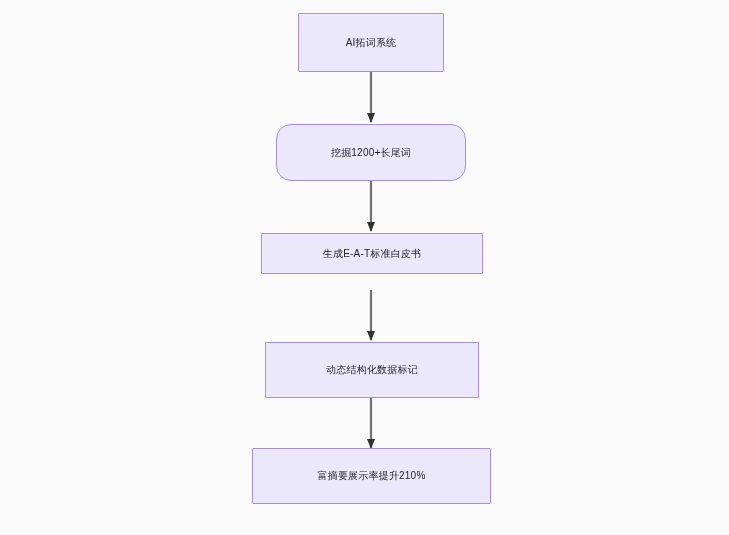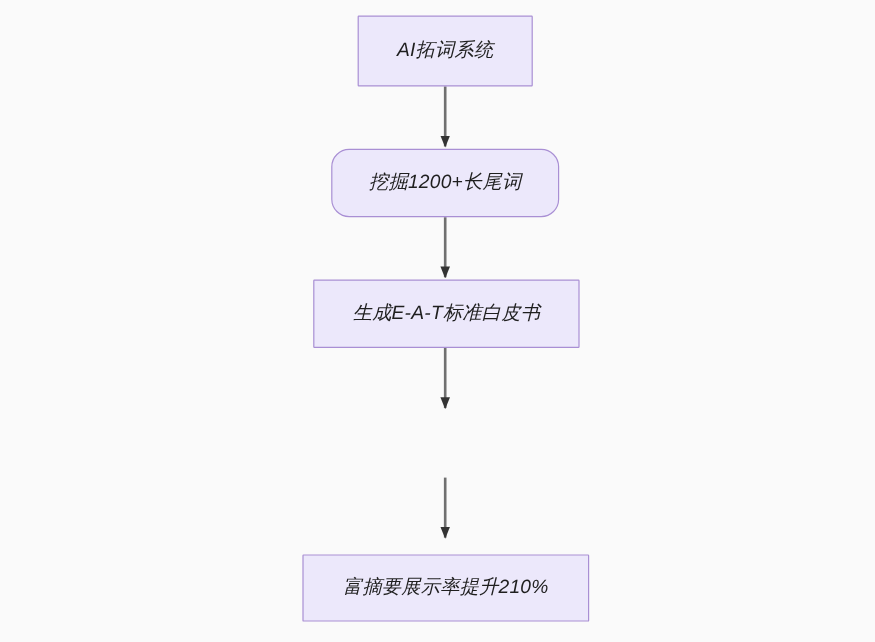--- a/index.html
+++ b/index.html
@@ -30,25 +30,24 @@
   .node {
     position: absolute;
     box-sizing: border-box;
     background: #ece8fb;
     border: 1.6px solid #a98fd4;
     border-radius: 1px;
     display: flex;
     align-items: center;
     justify-content: center;
     color: #1f1f1f;
-    font-size: 16px;
+    font-size: 10px;
     line-height: 1.2;
     letter-spacing: 0.2px;
     white-space: nowrap;
-    font-style: italic;
   }
   .node-label {
     display: block;
     text-align: center;
   }
 </style>
 </head>
 <body>
 
 <div id="flowchart-canvas">
@@ -74,22 +73,25 @@
   </svg>
 
   <div class="node" id="node1" style="left:298px; top:13px; width:146px; height:59px;">
     <span class="node-label">AI拓词系统</span>
   </div>
 
   <div class="node" id="node2" style="left:276px; top:124px; width:190px; height:57px;border-radius:15px;">
     <span class="node-label">挖掘1200+长尾词</span>
   </div>
 
-  <div class="node" id="node3" style="left:261px; top:233px; width:222px; height:57px;">
+  <div class="node" id="node3" style="left:261px; top:233px; width:222px; height:41px;">
     <span class="node-label">生成E-A-T标准白皮书</span>
   </div>
 
+  <div class="node" id="node4" style="left:265px; top:342px; width:214px; height:56px;">
+    <span class="node-label">动态结构化数据标记</span>
+  </div>
 
-  <div class="node" id="node5" style="left:252px; top:462px; width:239px; height:56px;">
+  <div class="node" id="node5" style="left:252px; top:448px; width:239px; height:56px;">
     <span class="node-label">富摘要展示率提升210%</span>
   </div>
 
 </div>
 
 </body></html>

